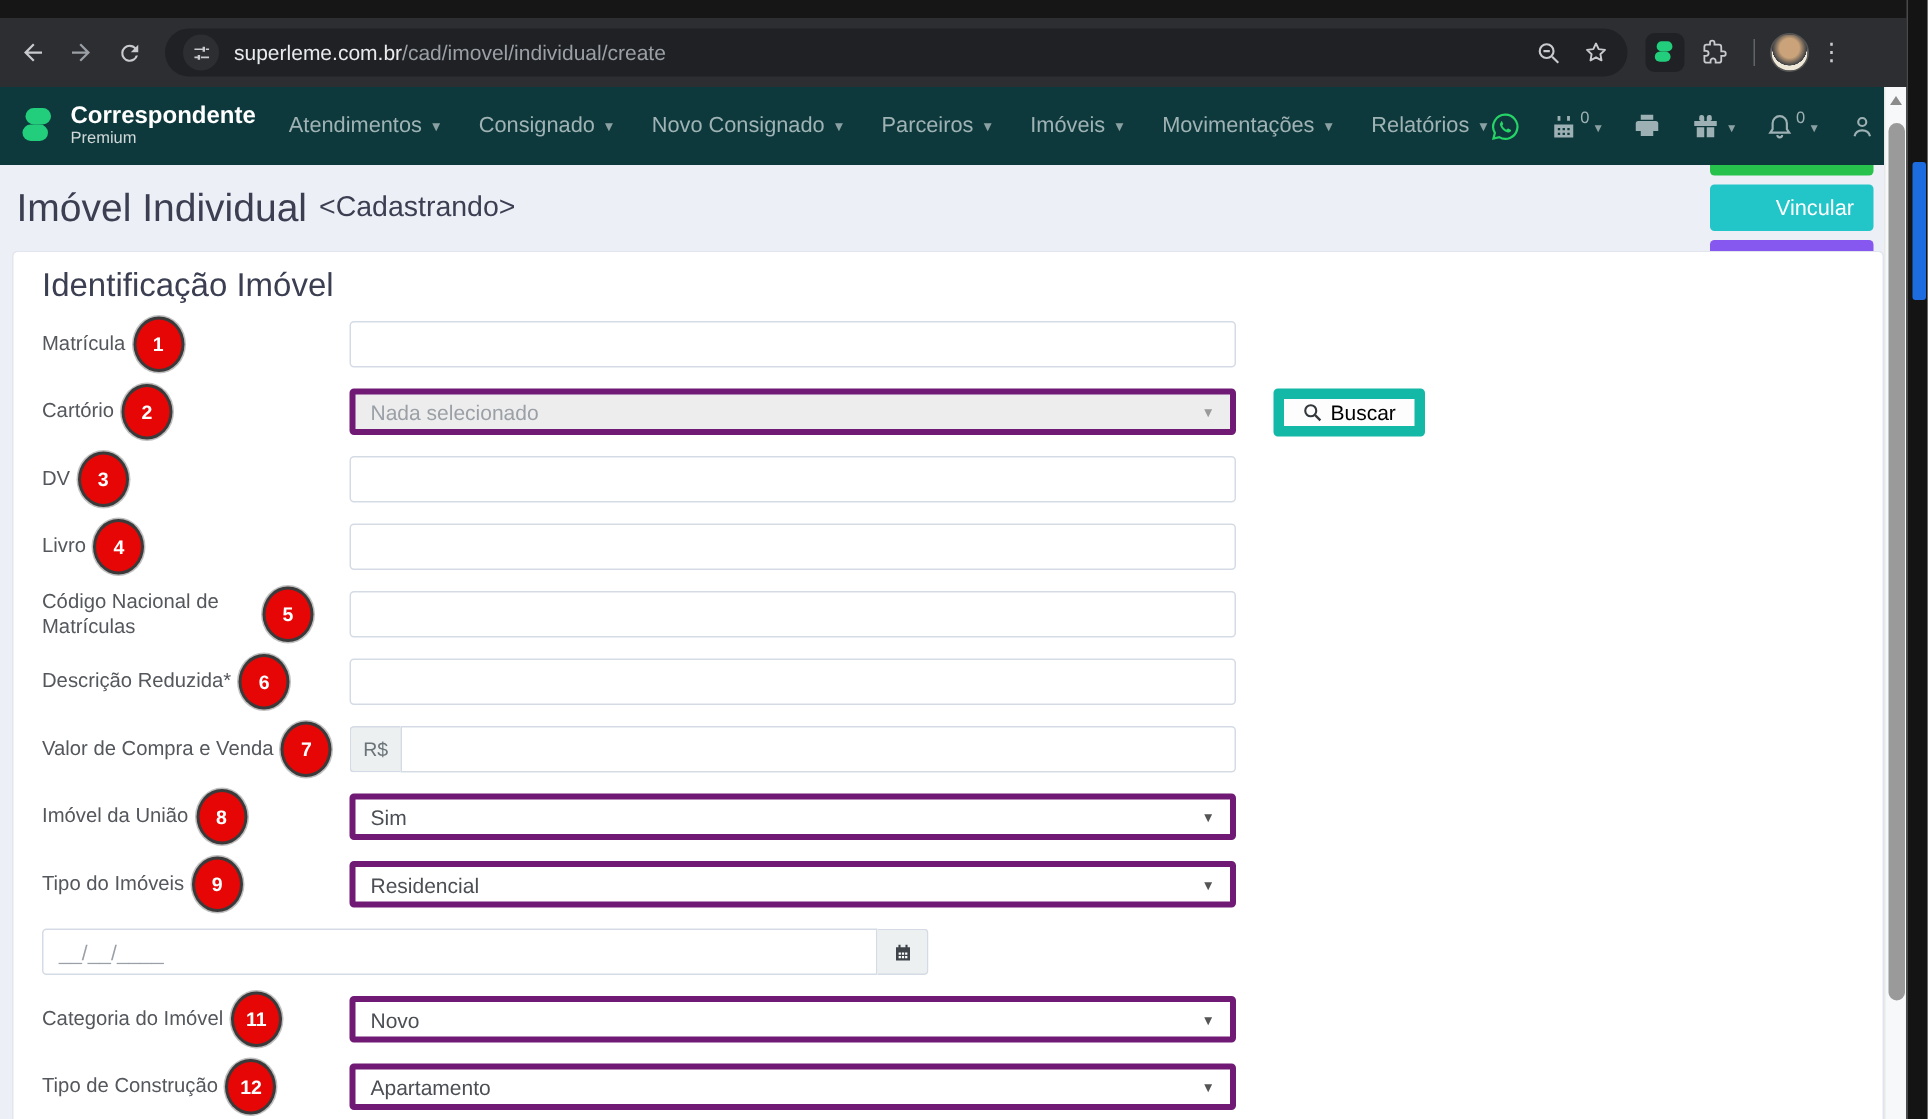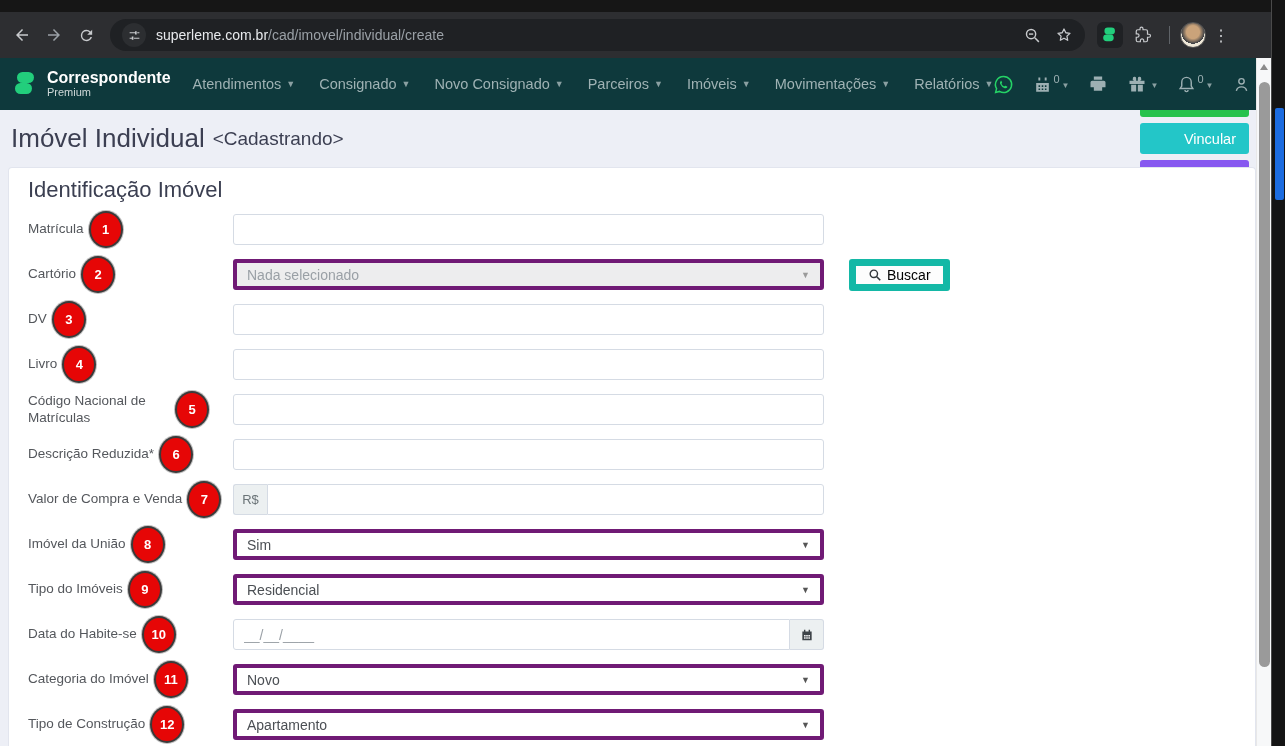--- a/index.html
+++ b/index.html
@@ -359,24 +359,20 @@
                 </div>
               <div class="ccell">
                   <div class="fselect">
                     <span>Residencial</span>
                     <span class="sel-caret">▼</span>
                   </div>
                 </div>
             </div>
 
             <div class="frow">
-              <div class="lcell">
-                  <span class="flabel">Data do Habite-se</span>
-                  <span class="badge">10</span>
-                </div>
               <div class="ccell">
                 <div class="igroup">
                   <input class="tinput lfirst" type="text" placeholder="__/__/____" style="">
                   <span class="iaddon right">
                     <svg width="14" height="14" viewBox="0 0 24 24">
                         <path d="M4 6h16v15H4z" fill="#3e4449"></path>
                         <path d="M8 3v4M16 3v4" stroke="#3e4449" stroke-width="2.4"></path>
                         <path d="M7 12h2.6v2.6H7zm3.7 0h2.6v2.6h-2.6zm3.7 0H17v2.6h-2.6zM7 16h2.6v2.6H7zm3.7 0h2.6v2.6h-2.6zm3.7 0H17v2.6h-2.6z" fill="#fff"></path>
                       </svg>
                   </span>

